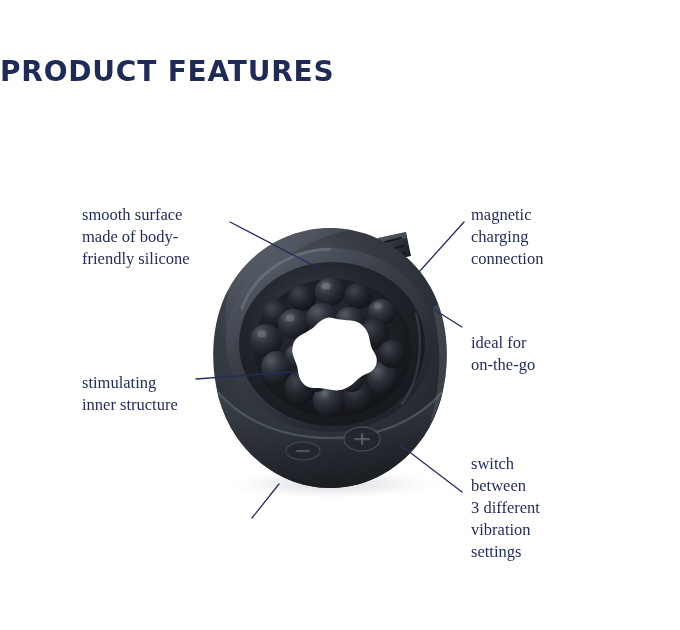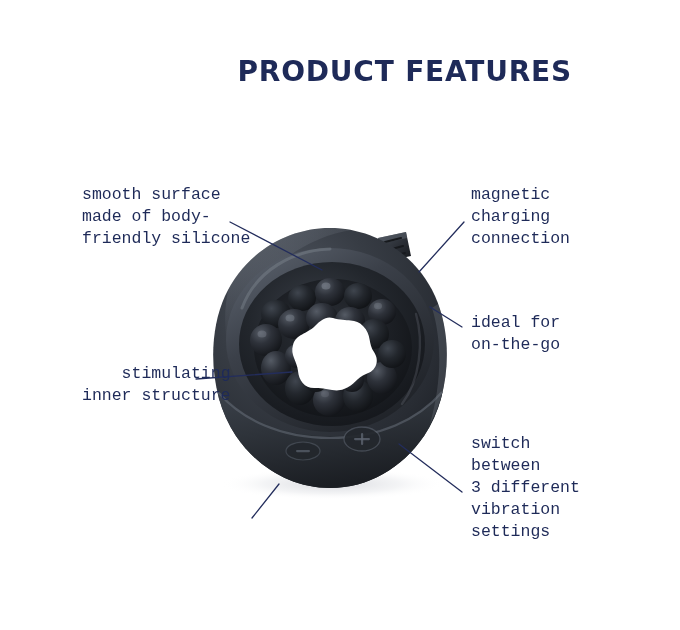--- a/index.html
+++ b/index.html
@@ -15,40 +15,41 @@
     overflow: hidden;
     font-family: "Liberation Sans", sans-serif;
   }
 
   
   #title {
     position: absolute;
     top: 55px;
     left: 0;
     width: 572px;
-    text-align: right;
+    text-align: left;
     font-size: 28px;
     font-weight: bold;
     letter-spacing: 0.8px;
     color: #1e2a58;
     font-family: "DejaVu Sans", sans-serif;
   }
 
   
   .callout {
     position: absolute;
     color: #1e2a58;
     font-size: 16.5px;
     line-height: 22px;
-    font-family: Liberation Mono, monospace;
+    font-family: Liberation Serif, serif;
     white-space: pre-line;
     font-weight: 400;
+    margin-top: 20px;
   }
   #label-smooth      { left: 82px;  top: 184px; }
-  #label-stimulating { left: 82px;  top: 363px; text-align: right; }
+  #label-stimulating { left: 82px;  top: 352px; }
   #label-motors      { left: 82px;  top: 510px; }
   #label-magnetic    { left: 471px; top: 184px; }
   #label-ideal       { left: 471px; top: 312px; }
   #label-switch      { left: 471px; top: 433px; }
 
   
   #leaders {
     position: absolute;
     left: 0; top: 0;
     width: 680px; height: 630px;

